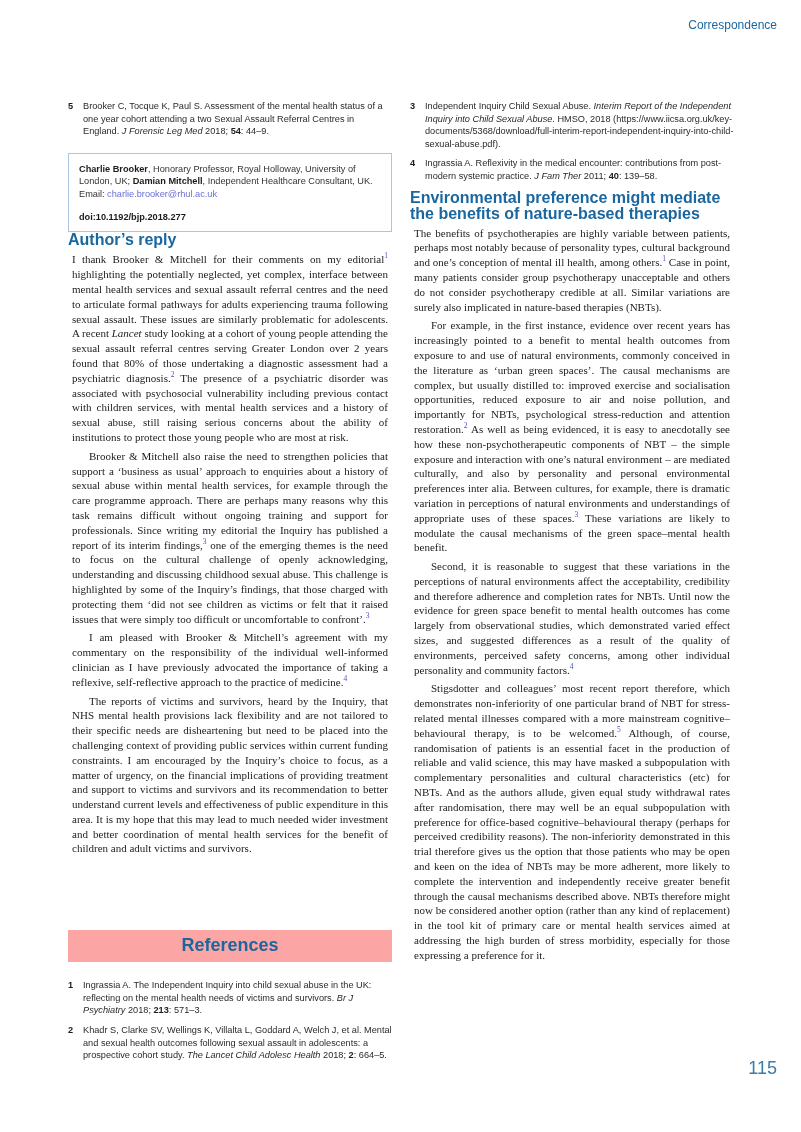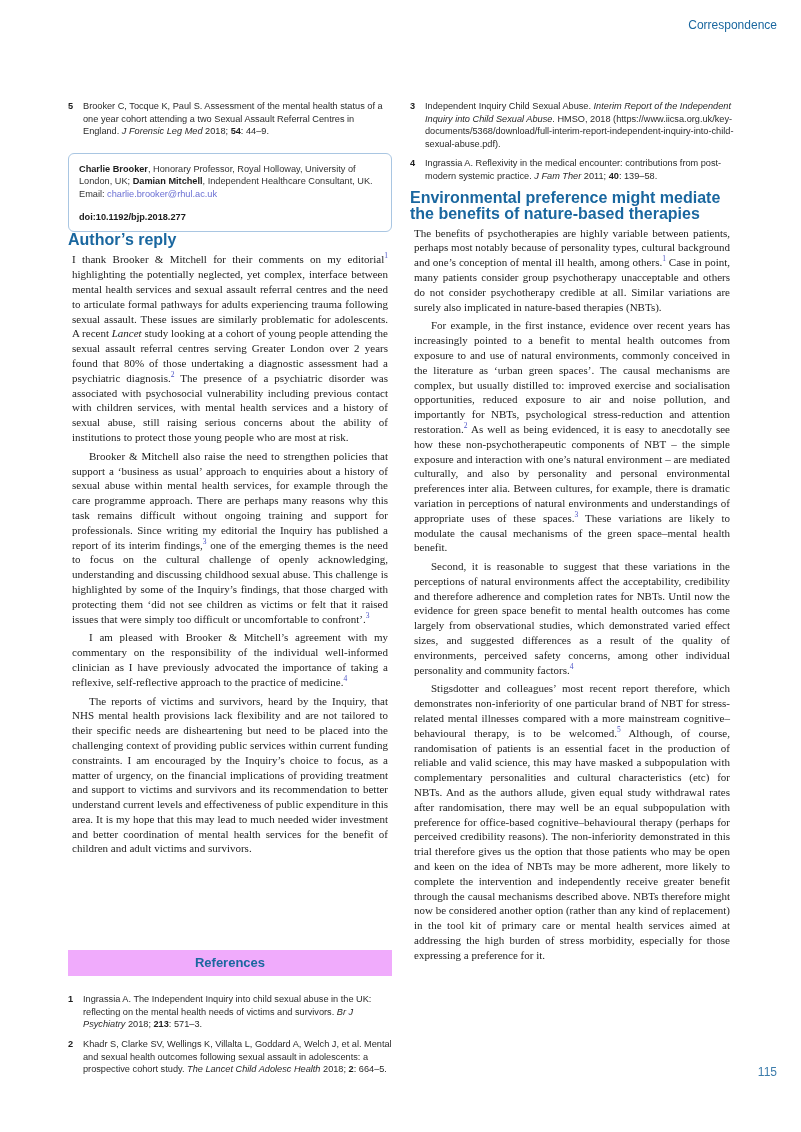--- a/index.html
+++ b/index.html
@@ -35,21 +35,21 @@
   .authorbox{
     border:1px solid #a9c6e2;
     padding:9px 10px 8px 10px;
     font-family:"Liberation Sans",sans-serif;
     font-size:9.2px;line-height:12.4px;color:#333;
     background:#ffffff;
   }
   .authorbox .doi{
     margin-top:11px;font-weight:bold;color:#1c1c1c;
   }
-  .box-left{margin-top:15px;border-radius:6px;}
+  .box-left{margin-top:15px;}
   .box-right{margin-top:8px;}
 
   h2.section{
     font-family:"Liberation Sans",sans-serif;
     font-weight:bold;font-size:16px;line-height:16px;
     color:#1a679f;margin:0;
   }
   .reply-title{margin-top:17px;}
   .article-title{margin-top:21px;width:320px;}
 
@@ -61,32 +61,32 @@
   .reply-body{margin-top:7px;}
   .article-body{margin-top:6px;}
 
   sup.refmark{
     color:#4a52c6;font-size:7.5px;line-height:0;
   }
   .link{color:#6a6fd3;}
   b.person{color:#1c1c1c;}
 
   .refsbar{
-    margin-top:94px;
-    background:#f0abfc;color:#1a679f;
+    margin-top:74px;
+    background:#fca5a5;color:#1a679f;
     font-family:"Liberation Sans",sans-serif;
-    font-weight:bold;font-size:13px;
+    font-weight:bold;font-size:18px;
     text-align:center;padding:5px 0 6px 0;
   }
   .reflist-bottom{margin-top:17px;}
 
   .folio{
     position:absolute;right:24px;bottom:28px;
     font-family:"Liberation Sans",sans-serif;
-    font-size:12px;color:#3c7cab;
+    font-size:18px;color:#3c7cab;
   }
 </style>
 </head>
 <body>
 
 <div class="page">
 
   <div class="running-head">Correspondence</div>
 
   <div class="columns">

